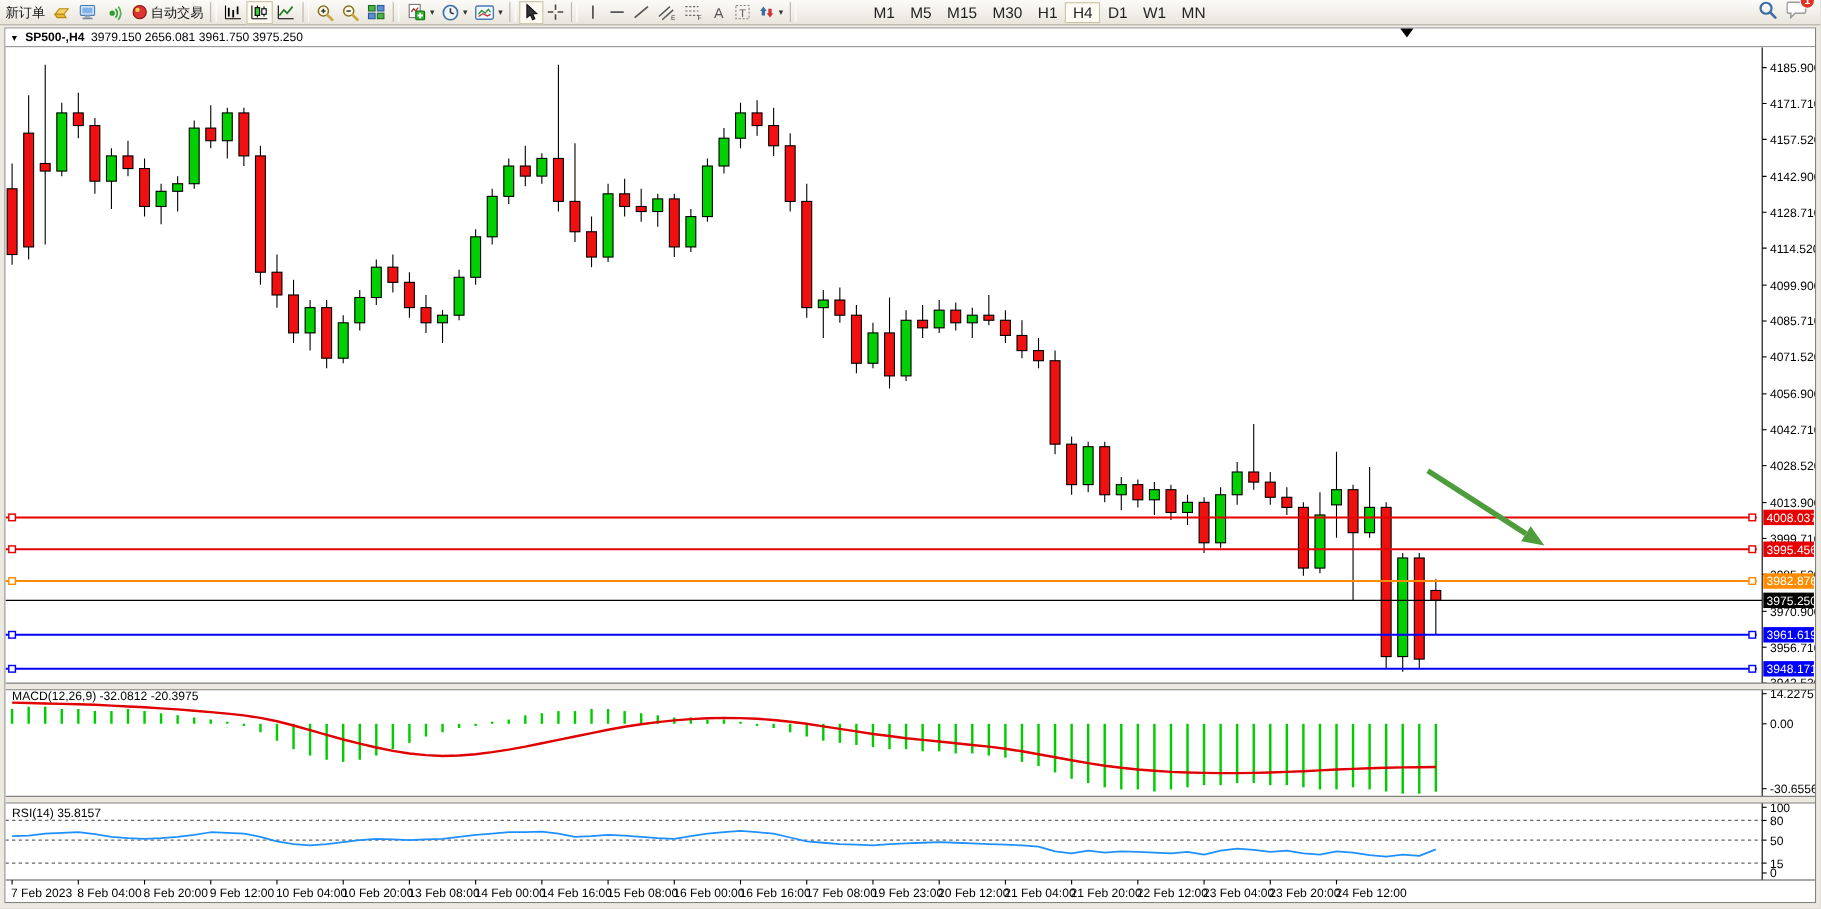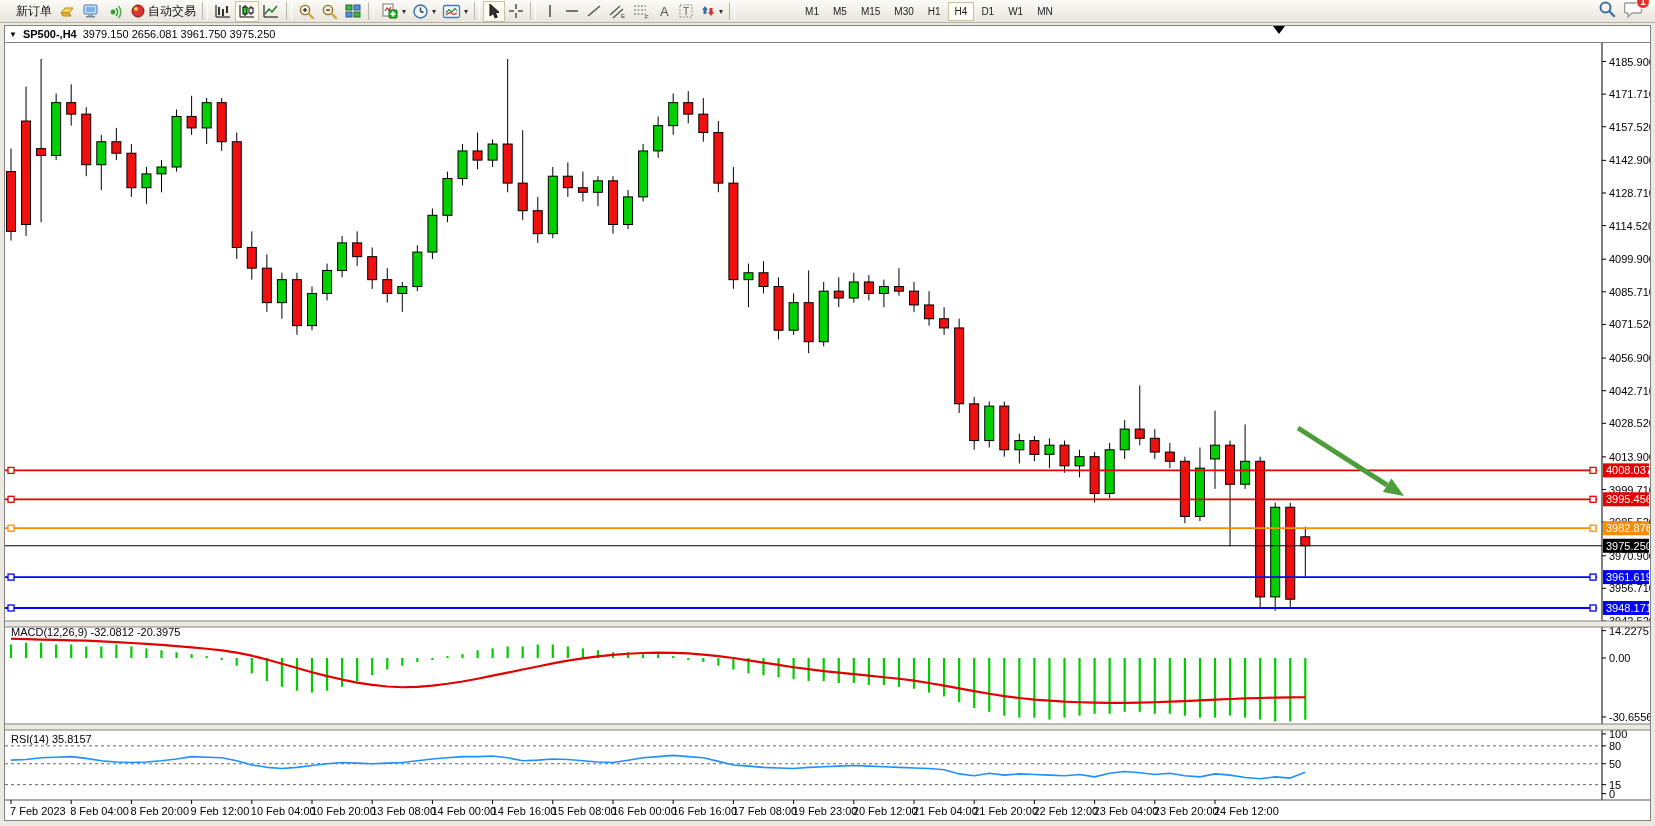--- a/index.html
+++ b/index.html
@@ -8,21 +8,21 @@
   
   .toolbar{position:absolute;left:0;top:0;width:1655px;height:23px;
     background:linear-gradient(#fcfbf8,#e9e5dc);border-bottom:1px solid #b3afa6;
     display:flex;align-items:center;padding:0 2px;}
   .toolbtn{height:21px;min-width:22px;display:flex;align-items:center;justify-content:center;
     border:1px solid transparent;background:transparent;padding:0 2px;gap:2px;cursor:default;}
   .toolbtn.active{background:#fdfaf1;border:1px solid #c8c2a8;}
   .toolbtn .lbl{font-size:12px;color:#111;white-space:nowrap;}
   .toolbtn .caret{font-size:8px;color:#333;margin-left:1px;}
   .toolsep{width:6px;height:18px;margin:0 3px;border-left:1px solid #b9b5ac;border-right:1px solid #fff;}
-  .tfbtn{height:19px;padding:0 6px;font-size:10px;color:#222;display:flex;align-items:center;
+  .tfbtn{height:19px;padding:0 6px;font-size:14px;color:#222;display:flex;align-items:center;
     border:1px solid transparent;background:transparent;}
   .tfbtn.active{background:#fffdf6;border:1px solid #c9c0a0;}
   .toolbar-right{margin-left:auto;display:flex;align-items:center;gap:8px;padding-right:10px;}
   .badge{position:absolute;right:-7px;top:-6px;background:#e03226;color:#fff;font-size:10px;font-weight:bold;
     border-radius:50%;width:14px;height:14px;display:flex;align-items:center;justify-content:center;border:1px solid #fff;}
   .bubblewrap{position:relative;}
   
   .chart-window{position:absolute;left:4px;top:25px;width:1647px;height:796px;background:#fff;
     border:1px solid #828282;}
   .chart-header{position:absolute;left:0;top:0;width:100%;height:17px;background:#fff;
@@ -33,21 +33,21 @@
     border-left:6px solid transparent;border-right:6px solid transparent;border-top:8px solid #000;}
   svg{position:absolute;left:0;top:17px;}
   text{font-family:"Liberation Sans",sans-serif;}
 </style>
 </head>
 <body>
 
 <div class="app">
 
   <div class="toolbar">
-    <div id="toolbar-items" style="display:flex;align-items:center;margin-left:11px;">
+    <div id="toolbar-items" style="display:flex;align-items:center;">
         <button class="toolbtn">
           <span class="lbl">新订单</span>
         </button>
         <button class="toolbtn">
           <svg width="18" height="16" viewBox="0 0 18 16" style="position:static">
             <polygon points="3,10 7,5 15,5 11,10" fill="#f5d36a" stroke="#b8860b"></polygon>
             <polygon points="3,10 11,10 13,13 5,13" fill="#e8b93e" stroke="#b8860b"></polygon>
           </svg>
         </button>
         <button class="toolbtn">

